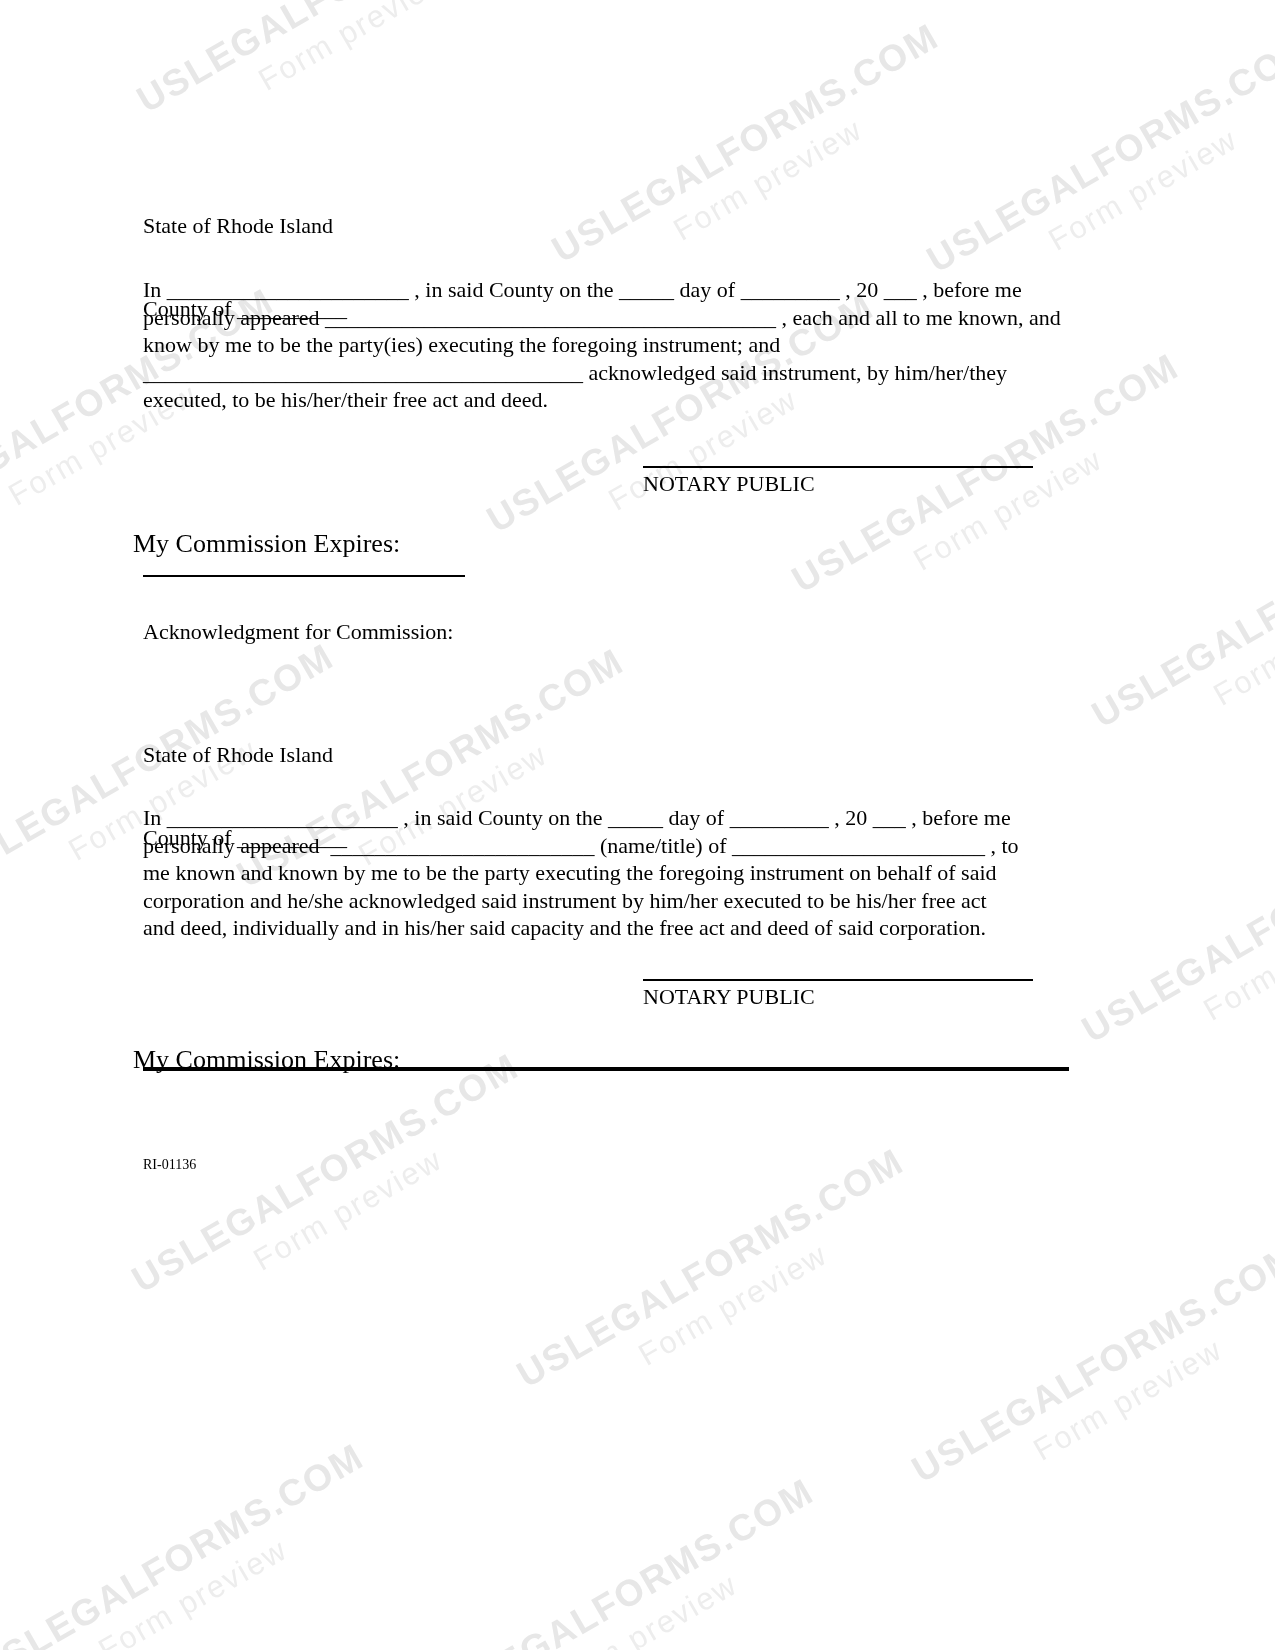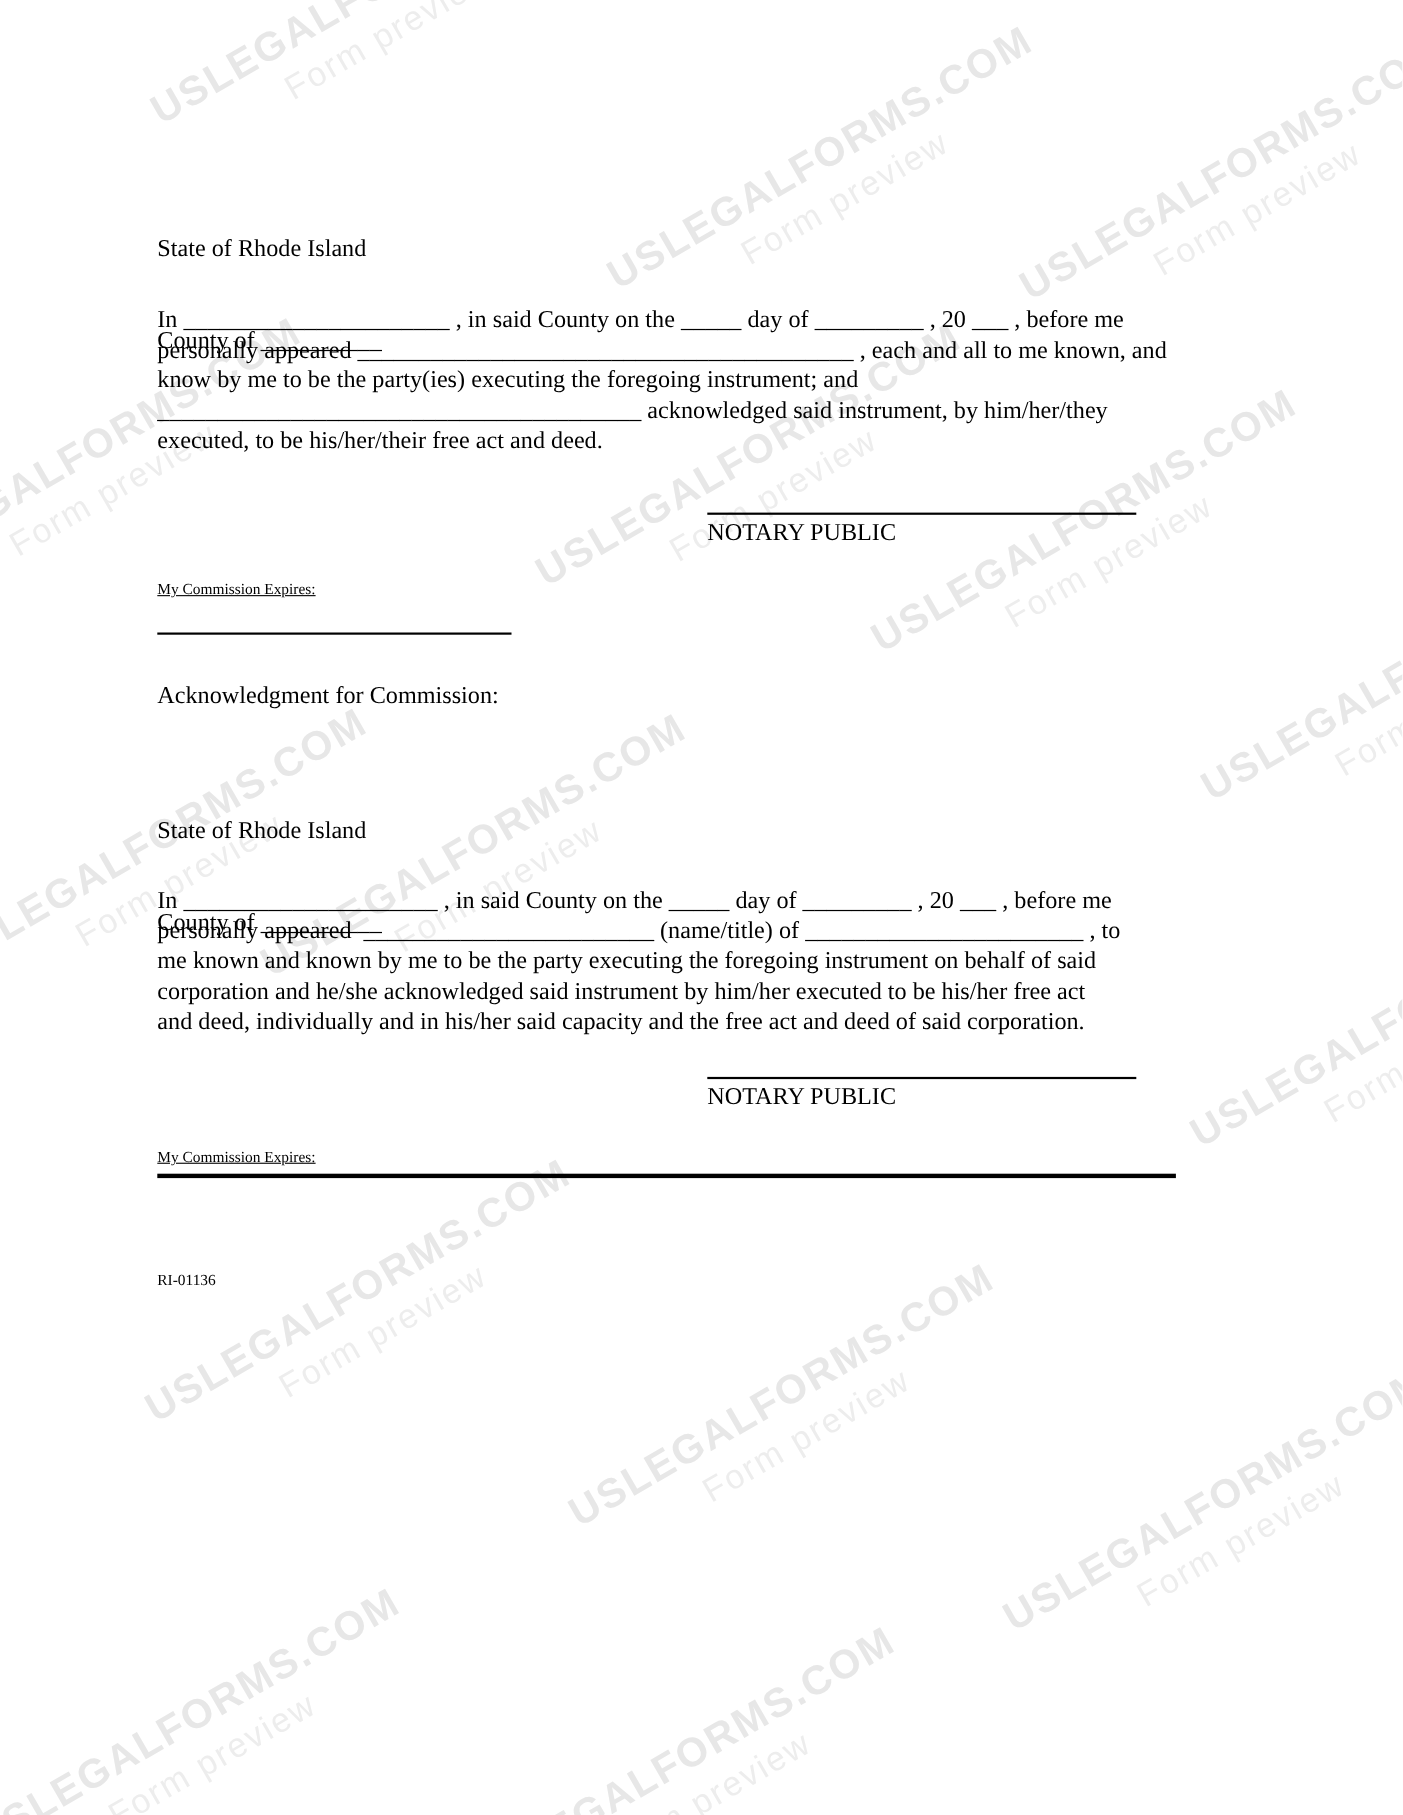--- a/index.html
+++ b/index.html
@@ -39,21 +39,21 @@
   .bodytext {
     font-size:22px;
     line-height:27.5px;
     white-space:pre;
   }
   .venue { left:143px; }
   .para { left:143px; }
   .sig-block { left:643px; width:392px; }
   .sig-line { width:390px; border-bottom:2px solid #000; height:0; }
   .sig-label { font-size:22px; margin-top:3px; }
-  .commission-label { left:143px; font-size:14px;text-decoration:underline; }
+  .commission-label { left:133px; font-size:26px; }
   .commission-line { left:143px; width:322px; border-bottom:2px solid #000; height:0; }
   .heading { left:143px; font-size:22px; }
   .thick-rule { left:143px; top:1067px; width:926px; height:4px; background:#000; }
   .form-number { left:143px; top:1157px; font-size:14px; }
 </style>
 </head>
 <body>
 
 <div class="page">
 

